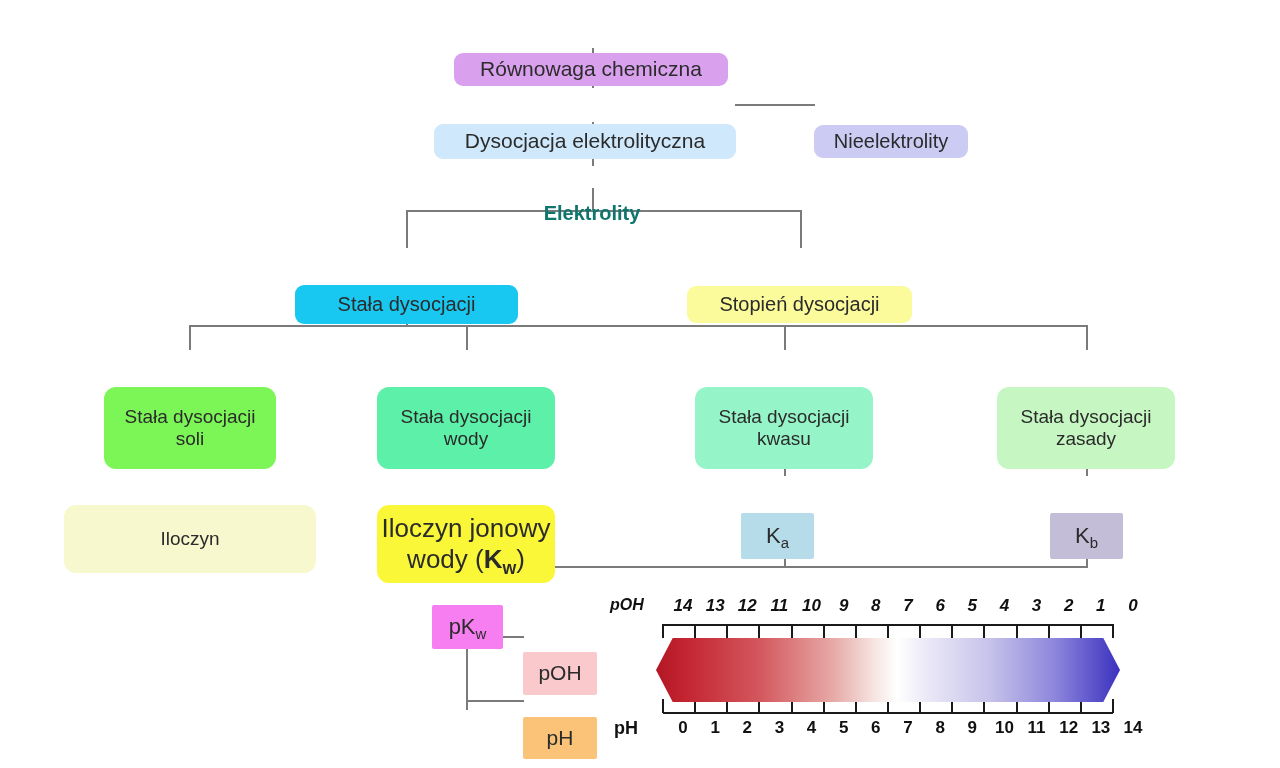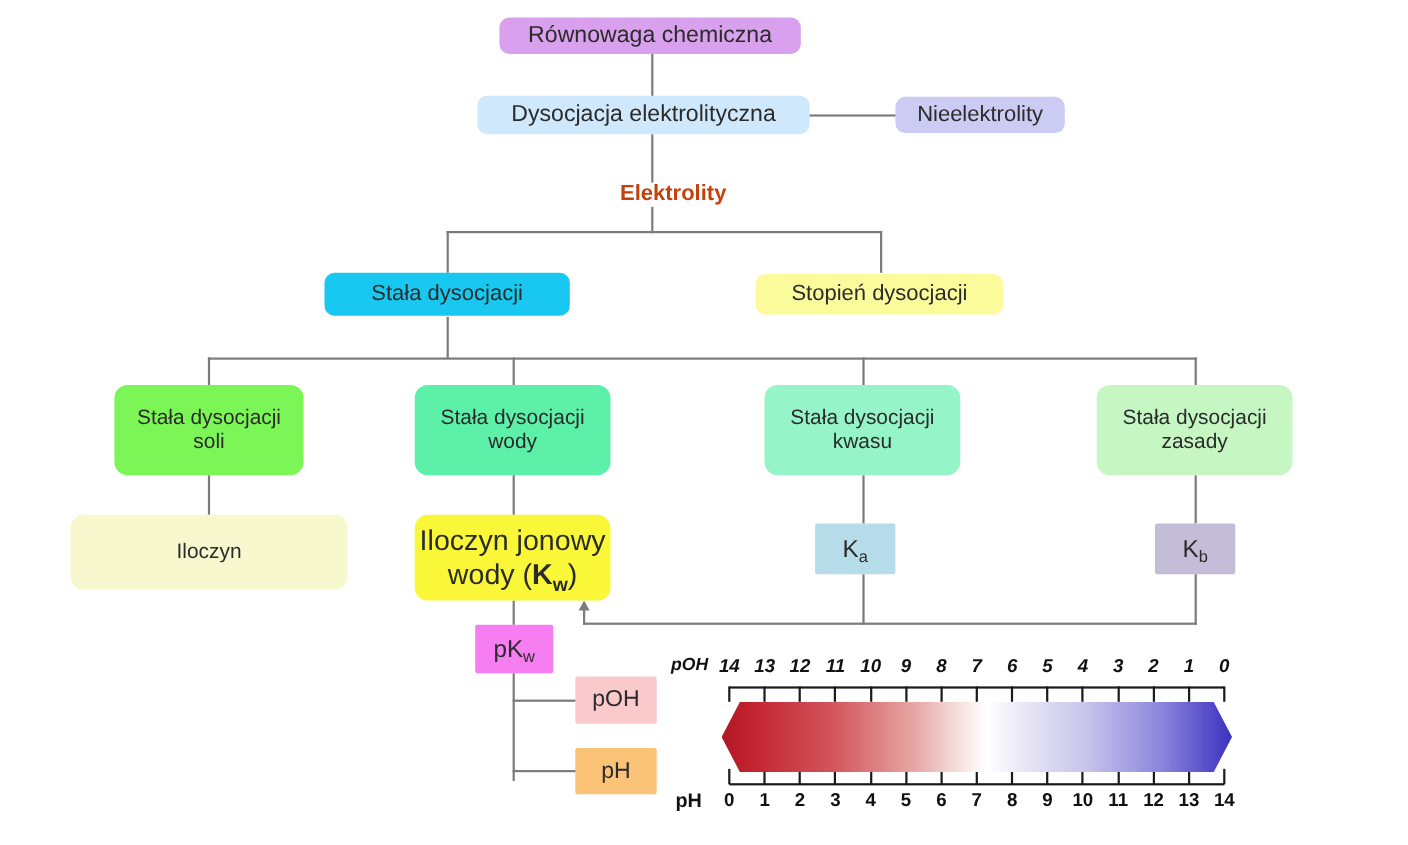--- a/index.html
+++ b/index.html
@@ -19,32 +19,33 @@
 
   
   .node{
     position:absolute;
     display:flex;align-items:center;justify-content:center;
     text-align:left;
     color:#2b2b2b;
     line-height:1.18;
     box-sizing:border-box;
     white-space:pre-line;
+    margin-top:37px;
   }
   .rounded{border-radius:9px;}
   .rounded-lg{border-radius:12px;}
   .sq{border-radius:2px;}
 
   .plain{background:transparent;font-weight:bold;}
 
   
   #scale{position:absolute;}
   .axisline{position:absolute;background:#1a1a1a;height:2px;}
   .tick{position:absolute;background:#1a1a1a;width:2px;}
-  .sclab{position:absolute;text-align:center;color:#111;}
+  .sclab{position:absolute;text-align:center;color:#111;margin-left:20px;}
   .poh-lab{font-style:italic;font-weight:bold;font-size:17px;}
   .ph-lab{font-weight:bold;font-size:17px;}
   .sctitle{position:absolute;color:#111;}
   #poh-title{font-style:italic;font-weight:bold;font-size:16px;}
   #ph-title{font-weight:bold;font-size:18px;}
 
   #gradbar{
     position:absolute;
     background:linear-gradient(to right,
         #b21725 0%, #c32430 6%, #d3565c 22%, #e6a8a6 38%,
@@ -102,21 +103,21 @@
   <div class="ln lnv" style="left:466px;top:612px;height:98px;"></div>
   <div class="ln lnh" style="left:466px;top:636px;width:58px;"></div>
   <div class="ln lnh" style="left:466px;top:700px;width:58px;"></div>
 
   <div class="node rounded" style="left:454px;top:16px;width:274px;height:33px;background:#d9a0ee;font-size:21px;">Równowaga chemiczna</div>
 
   <div class="node rounded" style="left:434px;top:87px;width:302px;height:35px;background:#cfe8fb;font-size:21px;">Dysocjacja elektrolityczna</div>
 
   <div class="node rounded" style="left:814px;top:88px;width:154px;height:33px;background:#cbcbf4;font-size:20px;">Nieelektrolity</div>
 
-  <div class="node plain" style="left:512px;top:165px;width:200px;height:24px;font-size:20px;color:#c2410c;">Elektrolity</div>
+  <div class="node plain" style="left:492px;top:165px;width:200px;height:24px;font-size:20px;color:#0f766e;">Elektrolity</div>
 
   <div class="node rounded" style="left:295px;top:248px;width:223px;height:39px;background:#19c8f0;font-size:20px;">Stała dysocjacji</div>
 
   <div class="node rounded" style="left:687px;top:249px;width:225px;height:37px;background:#fbfb9c;font-size:20px;">Stopień dysocjacji</div>
 
   <div class="node rounded-lg" style="left:104px;top:350px;width:172px;height:82px;background:#7cf656;font-size:19px;flex-direction:column;">
     <span>Stała dysocjacji</span>
     <span>soli</span>
   </div>
 

